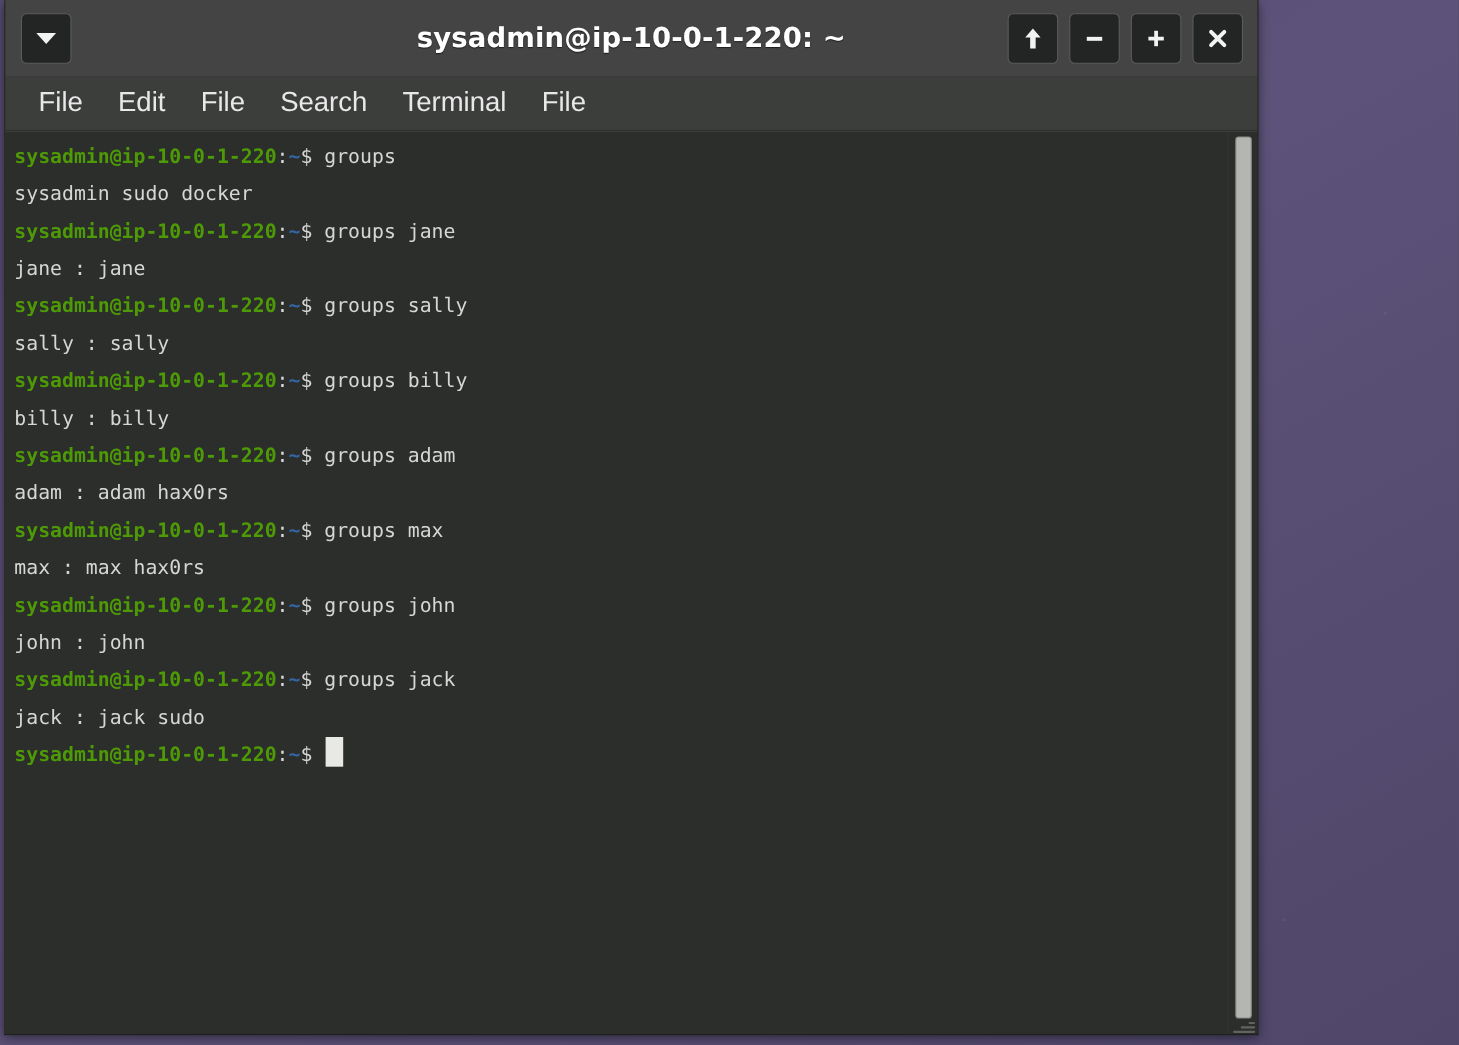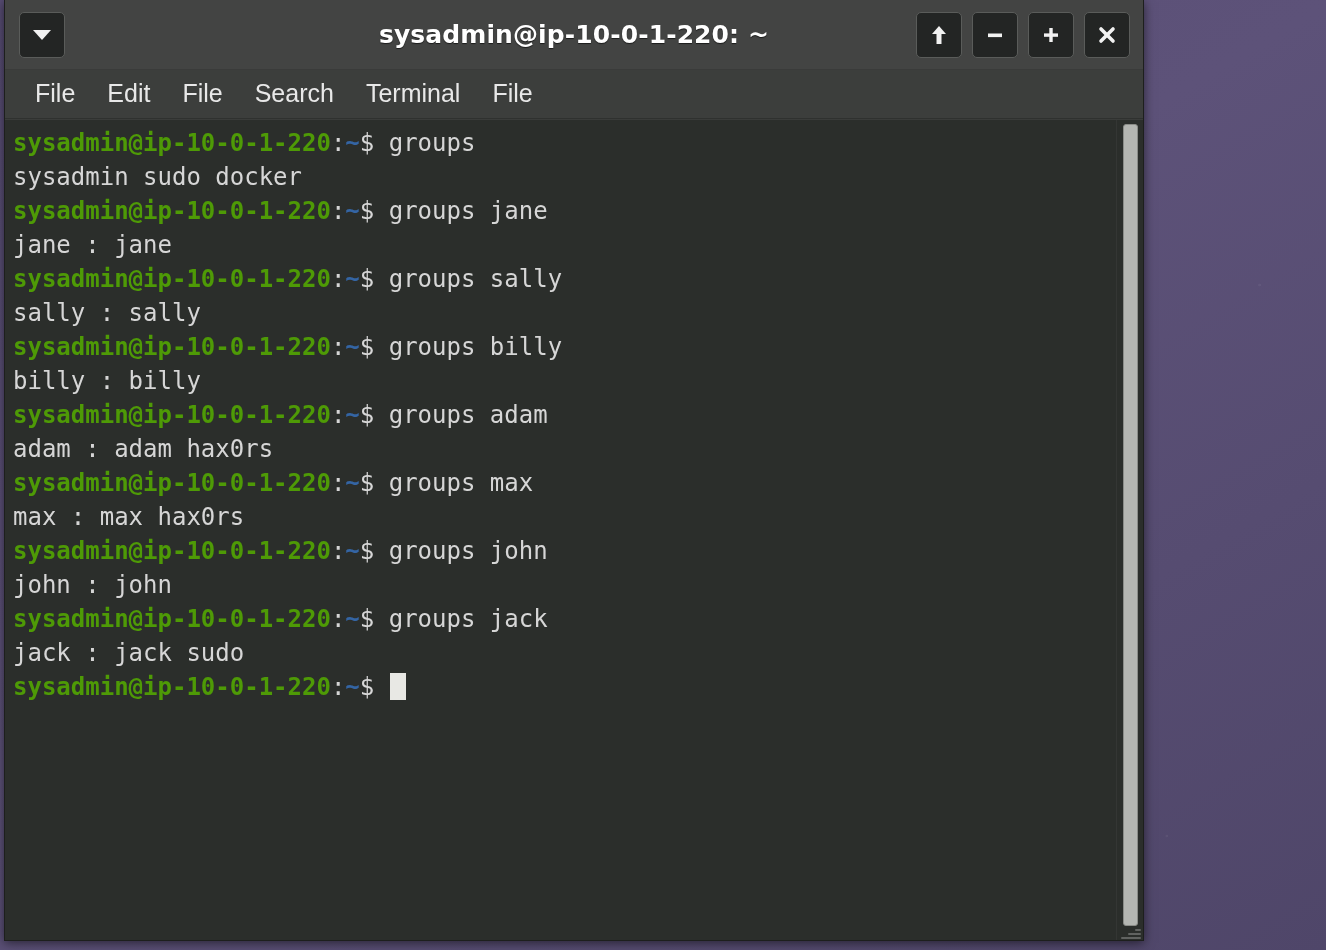--- a/index.html
+++ b/index.html
@@ -128,21 +128,21 @@
     background: #2b2e2b;
     display: flex;
     overflow: hidden;
     border-top: 1px solid #3a3c3a;
   }
 
   #terminal-output {
     flex: 1 1 auto;
     padding: 6px 0 0 8px;
     font-family: "DejaVu Sans Mono", monospace;
-    font-size: 24px;
+    font-size: 18px;
     line-height: 34px;
     color: #d6d6d6;
     white-space: pre;
     overflow: hidden;
     box-sizing: border-box;
   }
 
   .ln { height: 34px; }
   .c-user  { color: #4e9a06; font-weight: bold; }
   .c-path  { color: #3465a4; font-weight: bold; }

